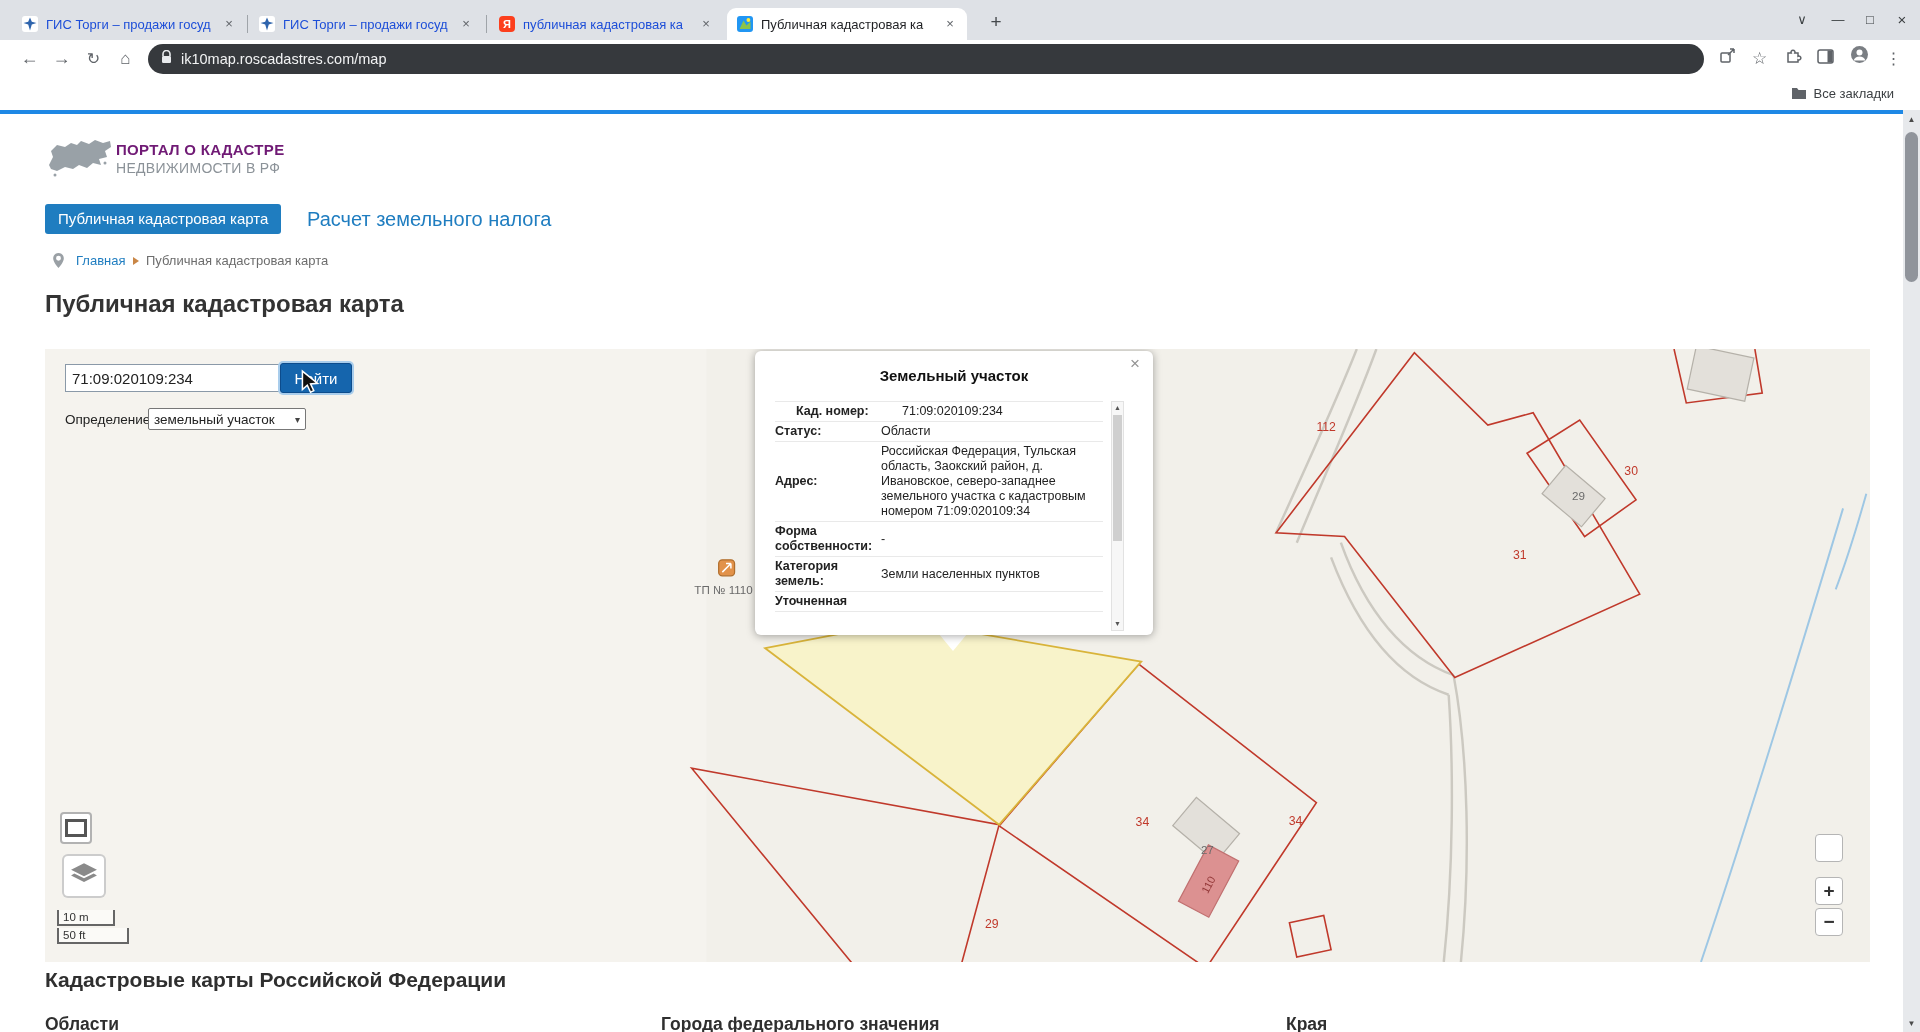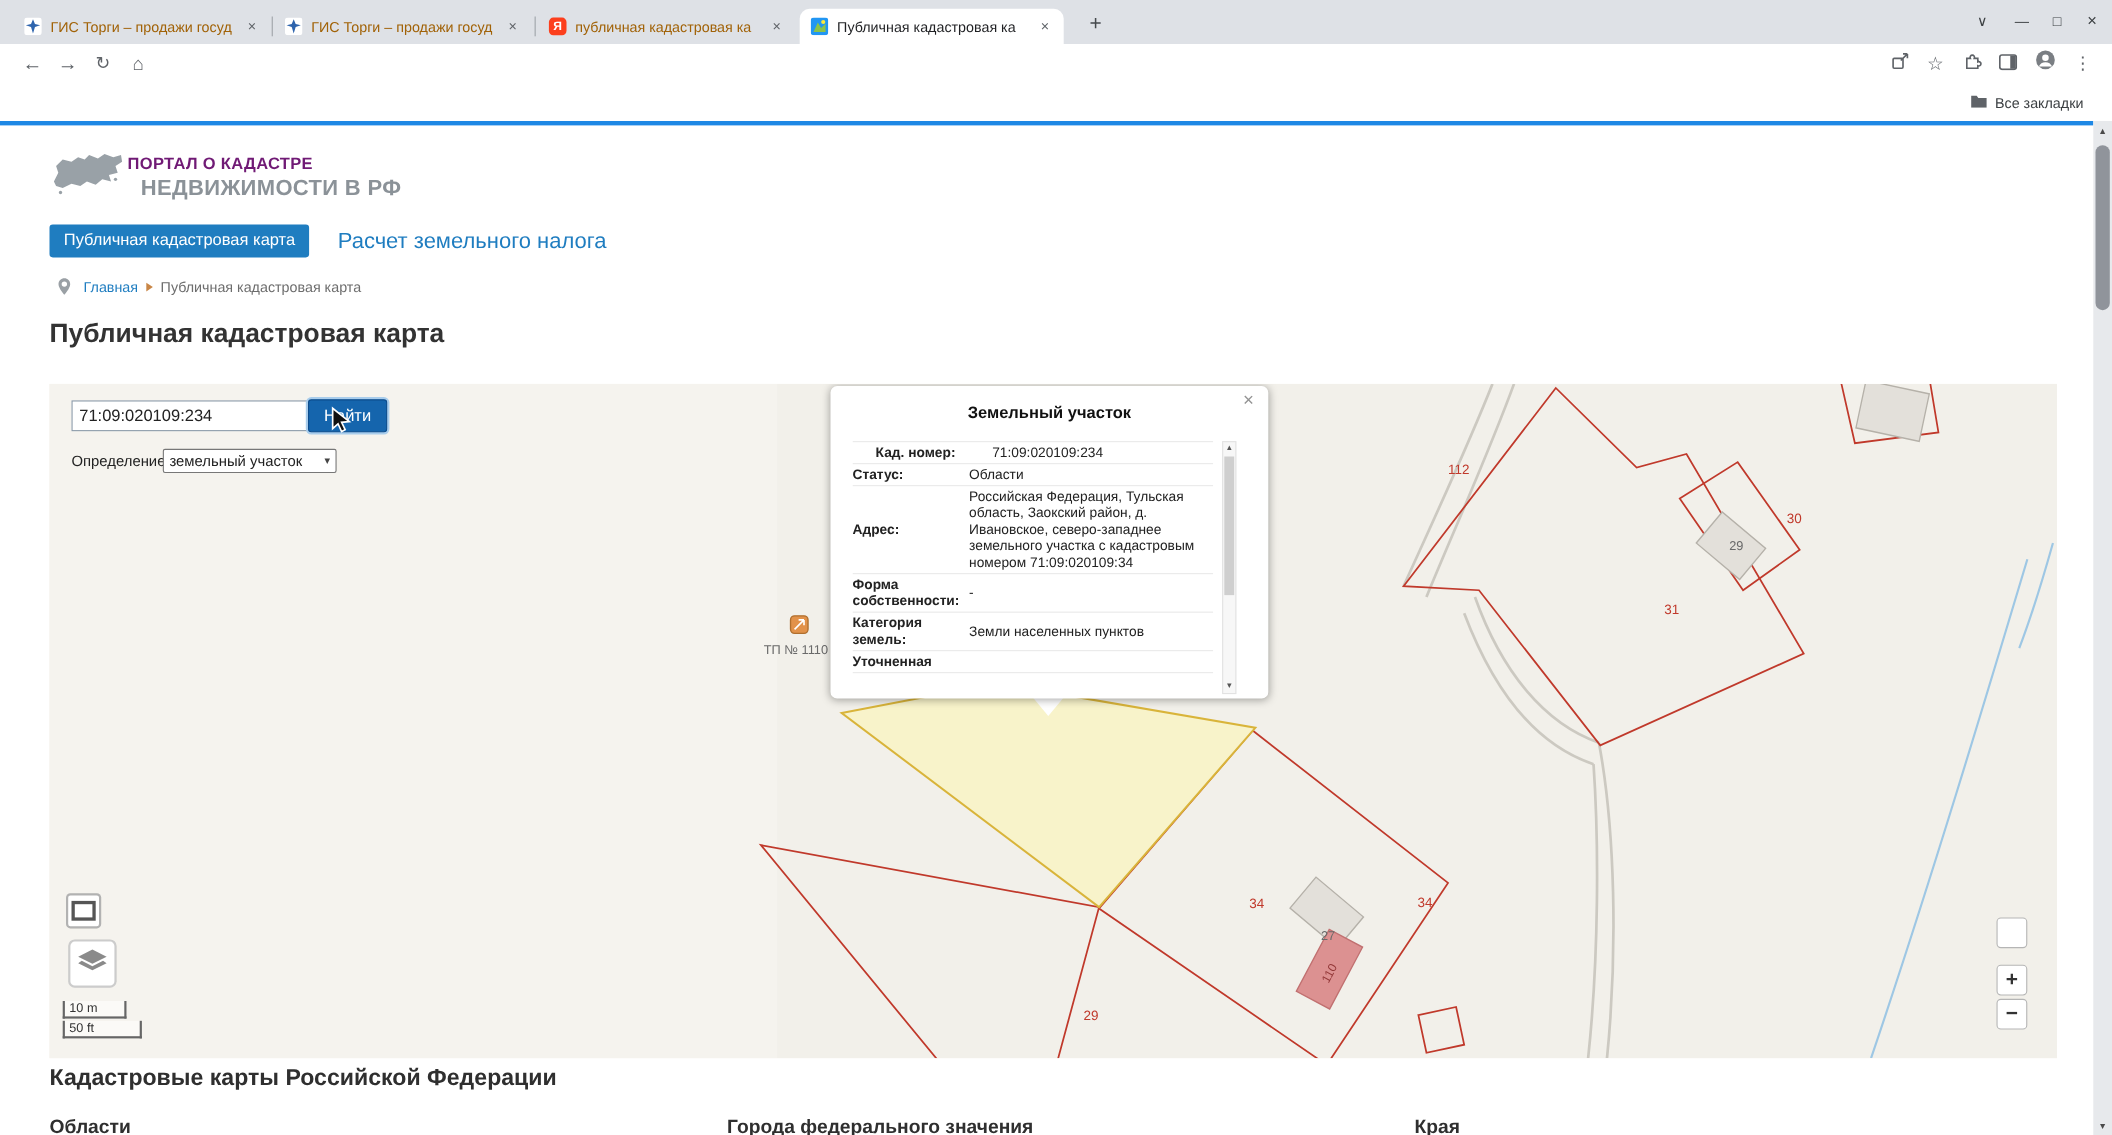--- a/index.html
+++ b/index.html
@@ -4,21 +4,21 @@
 <style>
   html,body{margin:0;padding:0;width:1920px;height:1032px;overflow:hidden;
     font-family:"Liberation Sans",sans-serif;background:#fff;}
   .screen{position:absolute;inset:0;width:1920px;height:1032px;overflow:hidden;}
 
   
   .tabbar{position:absolute;left:0;top:0;width:1920px;height:40px;background:#dee1e6;}
   .tab{position:absolute;top:8px;height:32px;width:234px;display:flex;align-items:center;
     padding:0 8px 0 10px;box-sizing:border-box;border-radius:9px 9px 0 0;cursor:default;}
   .tab.active{background:#fff;}
-  .tab-label{flex:1;font-size:13px;color:#a16207;white-space:nowrap;overflow:hidden;margin-left:8px;}
+  .tab-label{flex:1;font-size:13px;color:#1d4ed8;white-space:nowrap;overflow:hidden;margin-left:8px;}
   .tab.active .tab-label{color:#1f2023;}
   .tab-close{width:18px;height:18px;line-height:17px;text-align:center;font-size:13px;color:#5f6368;border-radius:50%;}
   .tabsep{position:absolute;top:15px;width:1px;height:18px;background:#9fa4a9;}
   .fav{width:16px;height:16px;flex:0 0 16px;display:inline-block;}
   .fav-y{background:#fc3f1d;border-radius:4px;color:#fff;font-weight:bold;font-size:11px;
     text-align:center;line-height:16px;}
   .newtab{position:absolute;left:982px;top:9px;width:28px;height:28px;text-align:center;
     line-height:26px;font-size:19px;color:#45494d;border-radius:50%;}
   .winbtn{position:absolute;top:0;height:40px;width:32px;text-align:center;line-height:40px;
     font-size:13px;color:#3c4043;}
@@ -31,21 +31,21 @@
   .url{color:#f2f3f4;font-size:14.5px;margin-left:9px;}
 
   .bookmarks{position:absolute;left:0;top:77px;width:1920px;height:33px;background:#fff;}
   .bm-right{position:absolute;right:26px;top:0;height:33px;display:flex;align-items:center;gap:7px;}
   .bm-label{font-size:13px;color:#3c4043;}
   .blueline{position:absolute;left:0;top:110px;width:1903px;height:4px;background:#1e88e5;}
 
   
   .logo-svg{position:absolute;left:47px;top:135px;}
   .logo-t1{position:absolute;left:116px;top:141px;font-size:15px;font-weight:bold;color:#701a75;letter-spacing:.3px;}
-  .logo-t2{position:absolute;left:128px;top:160px;font-size:20px;font-weight:bold;color:#8b9298;letter-spacing:.3px;}
+  .logo-t2{position:absolute;left:116px;top:160px;font-size:14px;font-weight:normal;color:#8b9298;letter-spacing:.3px;}
   .nav-btn{position:absolute;left:45px;top:204px;height:30px;line-height:30px;padding:0 13px;
     background:#1f7dc0;color:#fff;font-size:15px;border-radius:3px;}
   .nav-link{position:absolute;left:307px;top:204px;height:30px;line-height:30px;color:#1f7dc0;font-size:20px;}
   .crumb-pin{position:absolute;left:52px;top:252px;}
   .crumb-home{position:absolute;left:76px;top:253px;font-size:13px;color:#1f7dc0;}
   .crumb-arrow{position:absolute;left:133px;top:257px;width:0;height:0;
     border-left:6px solid #c98646;border-top:4px solid transparent;border-bottom:4px solid transparent;}
   .crumb-cur{position:absolute;left:146px;top:253px;font-size:13px;color:#6d6d6d;}
   .page-title{position:absolute;left:45px;top:290px;font-size:24px;font-weight:bold;color:#333;}
 
@@ -159,20 +159,27 @@
     <div class="winbtn" style="left:1822px">—</div>
     <div class="winbtn" style="left:1854px">□</div>
     <div class="winbtn" style="left:1886px;font-size:15px">×</div>
   </div>
 
   <div class="toolbar">
     <div class="tbtn" style="left:14px">←</div>
     <div class="tbtn" style="left:46px">→</div>
     <div class="tbtn" style="left:78px;font-size:16px">↻</div>
     <div class="tbtn" style="left:110px;font-size:17px">⌂</div>
+    <div class="omnibox">
+      <span><svg width="11" height="14" viewBox="0 0 11 14">
+            <path d="M2 6 V4 a3.5 3.5 0 0 1 7 0 V6" fill="none" stroke="#e8eaed" stroke-width="1.6"></path>
+            <rect x="1" y="6" width="9" height="7" rx="1.2" fill="#e8eaed"></rect>
+          </svg></span>
+      <span class="url">ik10map.roscadastres.com/map</span>
+    </div>
     <div class="tbtn" style="left:1712px"><svg width="17" height="17" viewBox="0 0 17 17">
           <rect x="2" y="6" width="9" height="9" rx="1" fill="none" stroke="#5f6368" stroke-width="1.5"></rect>
           <path d="M9 8 L15 2 M15 2 h-4 M15 2 v4" fill="none" stroke="#5f6368" stroke-width="1.5"></path>
         </svg></div>
     <div class="tbtn" style="left:1744px;font-size:17px">☆</div>
     <div class="tbtn" style="left:1778px"><svg width="18" height="18" viewBox="0 0 18 18">
           <path d="M3 7 h3.2 a2 2 0 1 1 3.6 0 H13 v3.2 a2 2 0 1 1 0 3.6 V16 H3 Z" fill="none" stroke="#5f6368" stroke-width="1.5"></path>
         </svg></div>
     <div class="tbtn" style="left:1810px"><svg width="17" height="15" viewBox="0 0 17 15">
           <rect x="1" y="1" width="15" height="13" rx="2" fill="none" stroke="#5f6368" stroke-width="1.5"></rect>

